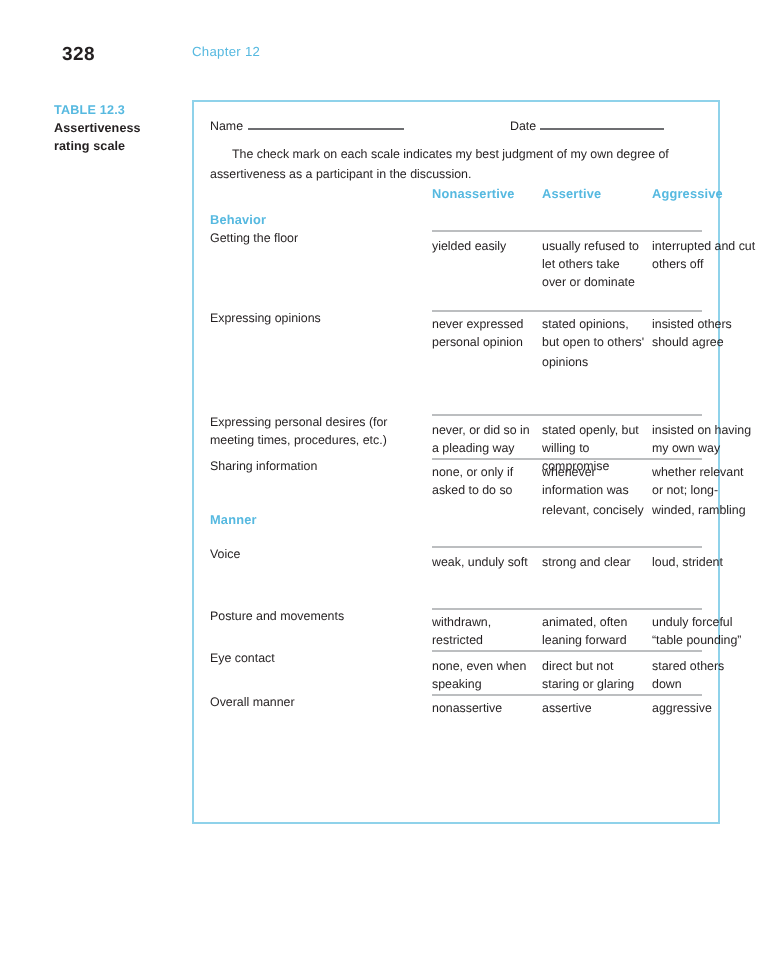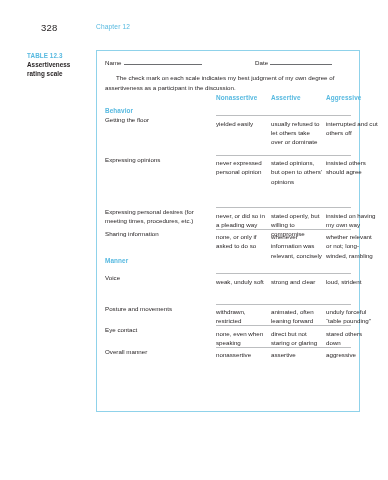--- a/index.html
+++ b/index.html
@@ -24,24 +24,24 @@
   
   .running-head {
     position: absolute;
     top: 22px;
     left: 27px;
     right: 27px;
     height: 14px;
   }
   .folio {
     position: absolute;
-    left: 14px;
+    left: 4px;
     top: 0;
     font-size: 9.5px;
-    font-weight: normal;
+    font-weight: bold;
     color: #231f20;
     letter-spacing: 0.2px;
   }
   .chapter-label {
     position: absolute;
     left: 69px;
     top: 1px;
     font-size: 6.6px;
     color: #56b9e0;
     letter-spacing: 0.15px;

